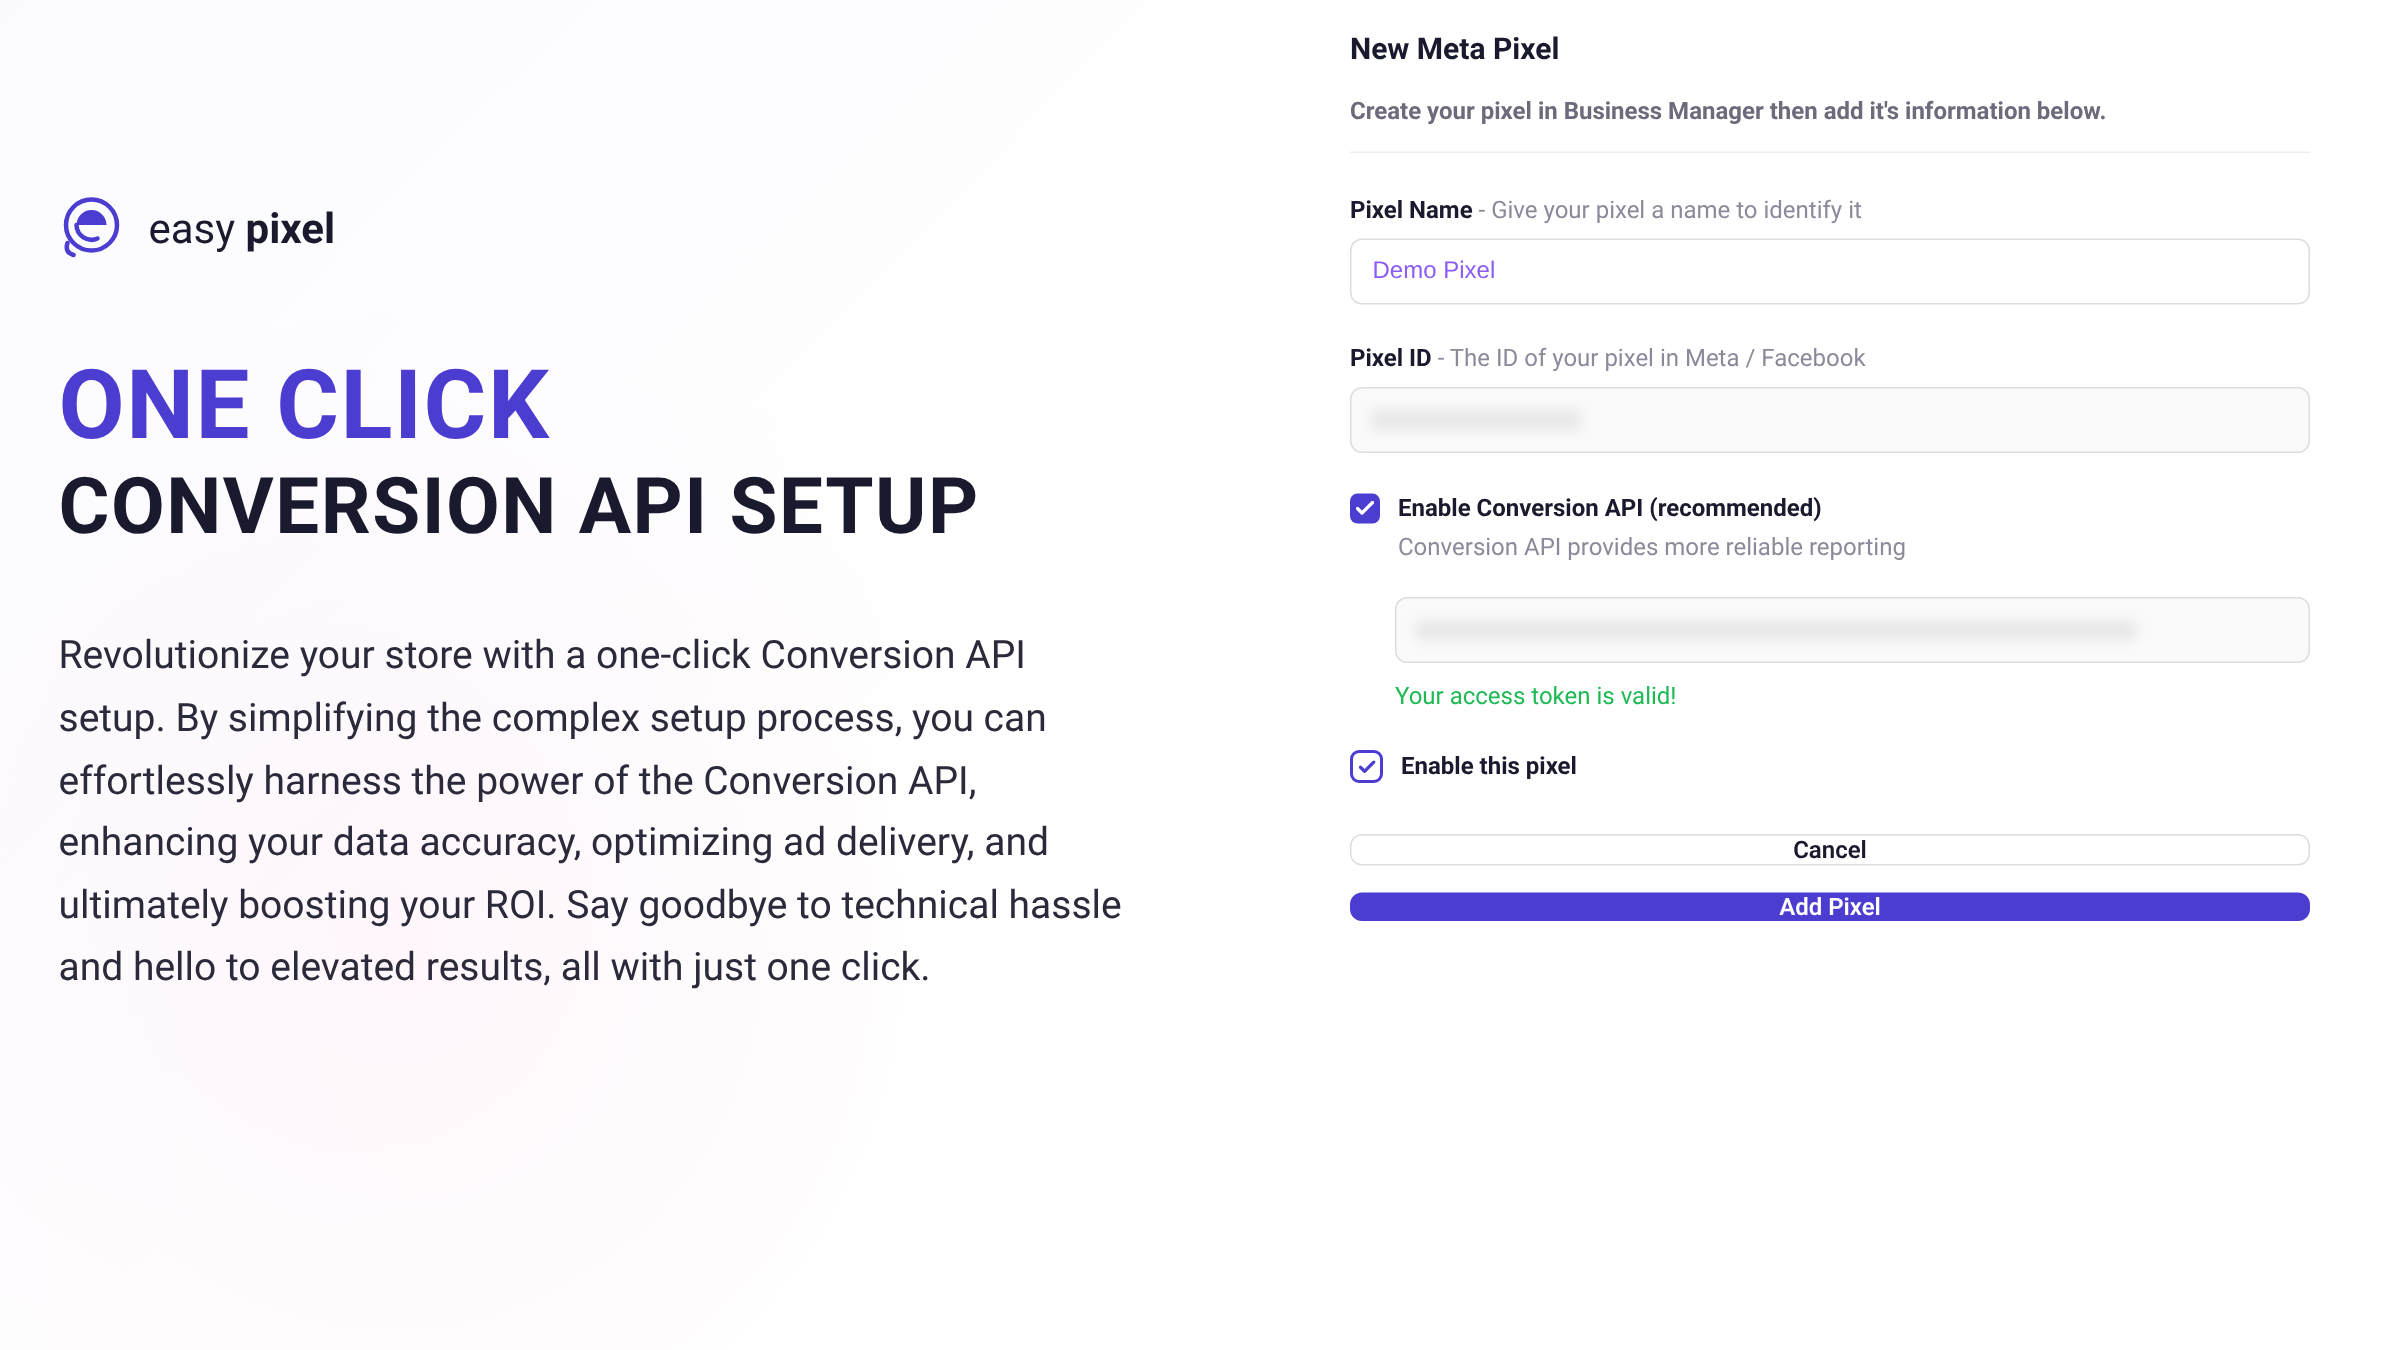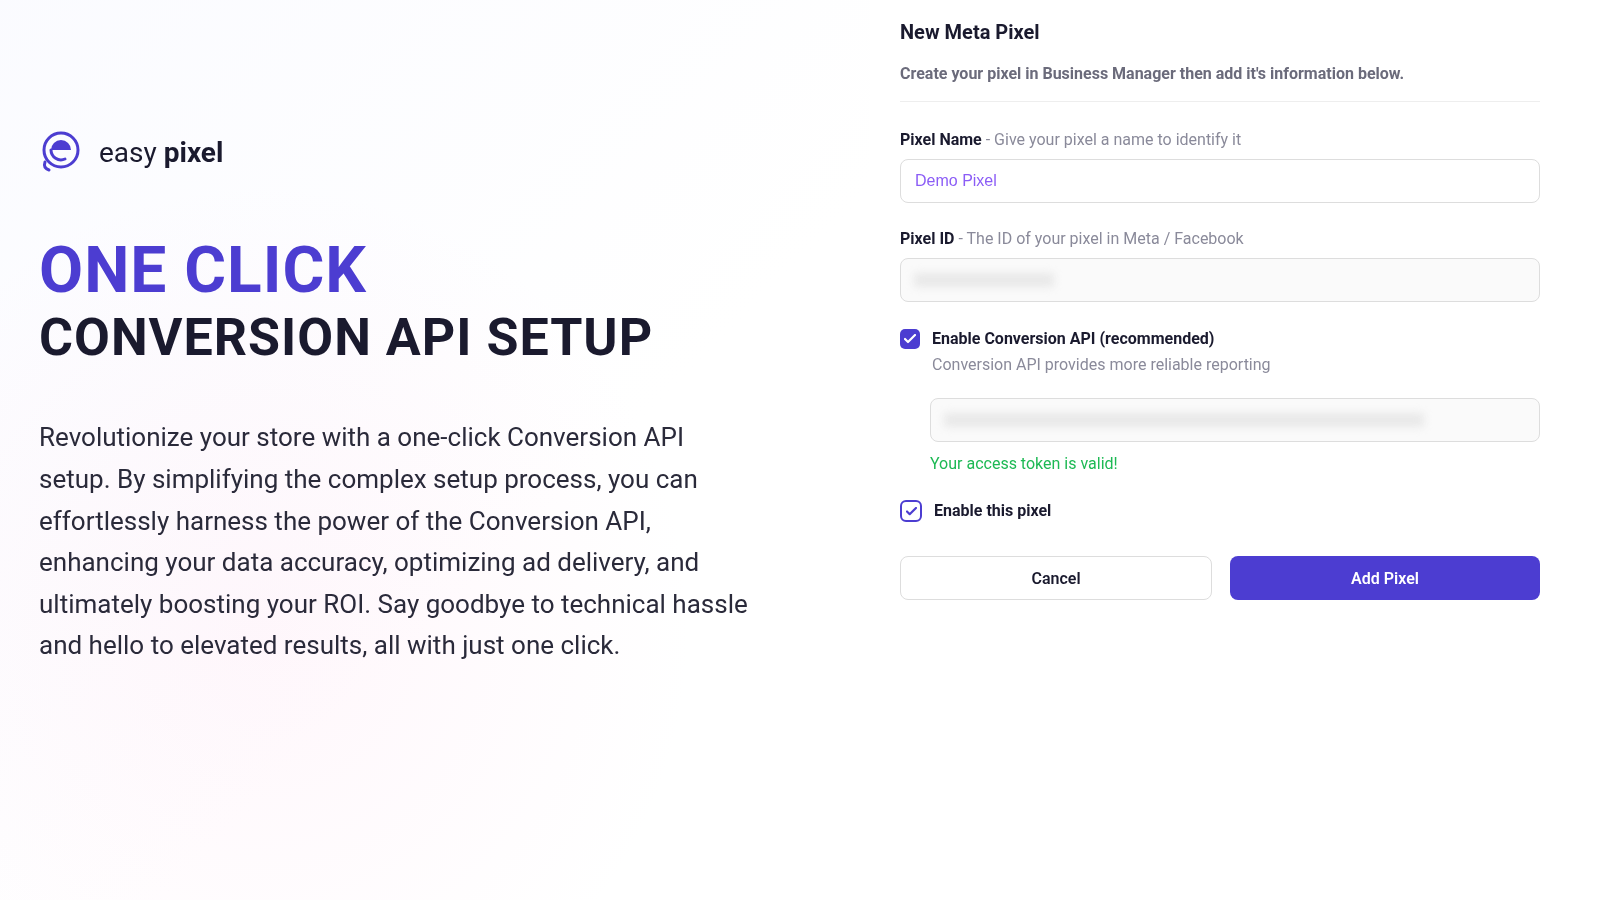--- a/index.html
+++ b/index.html
@@ -156,20 +156,21 @@
 }
 .valid-msg {
   color: #1db954;
   font-size: 16px;
   margin-top: 12px;
 }
 .button-row {
   display: flex;
   gap: 18px;
   margin-top: 34px;
+  flex-direction: column;
 }
 .btn {
   flex: 1;
   height: 44px;
   border-radius: 8px;
   font-size: 16px;
   font-weight: 600;
   cursor: pointer;
   display: flex;
   align-items: center;

